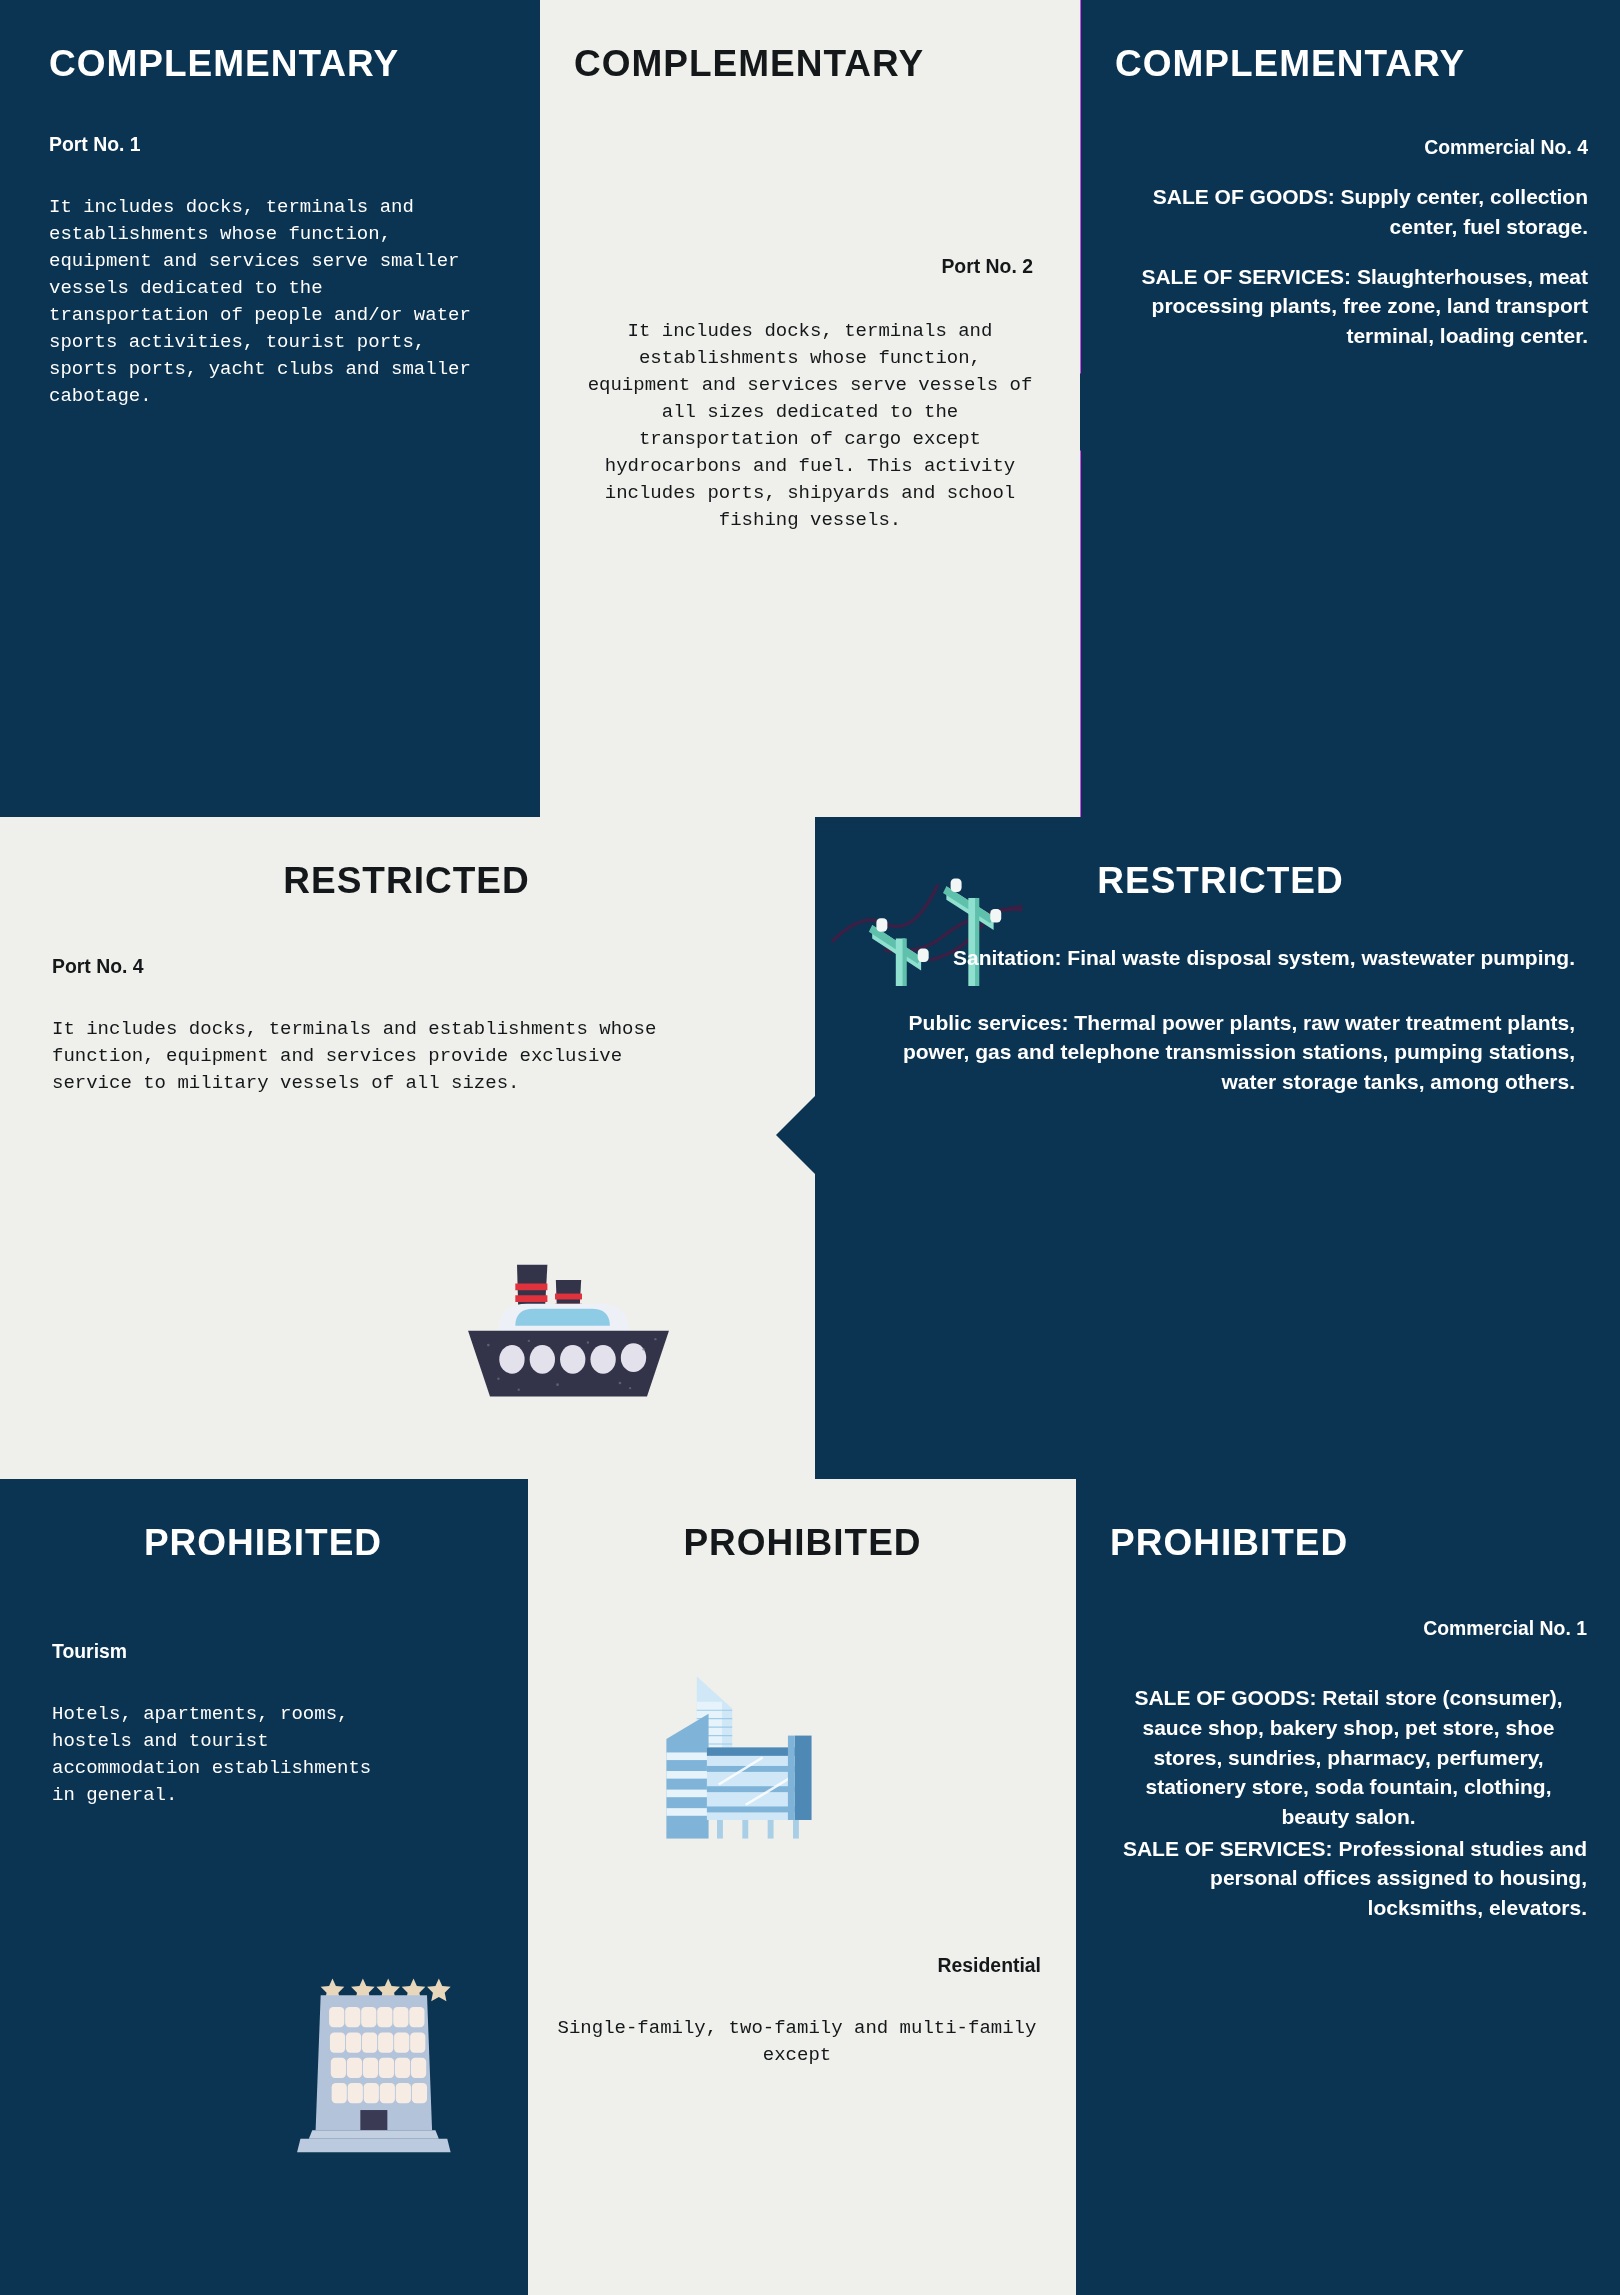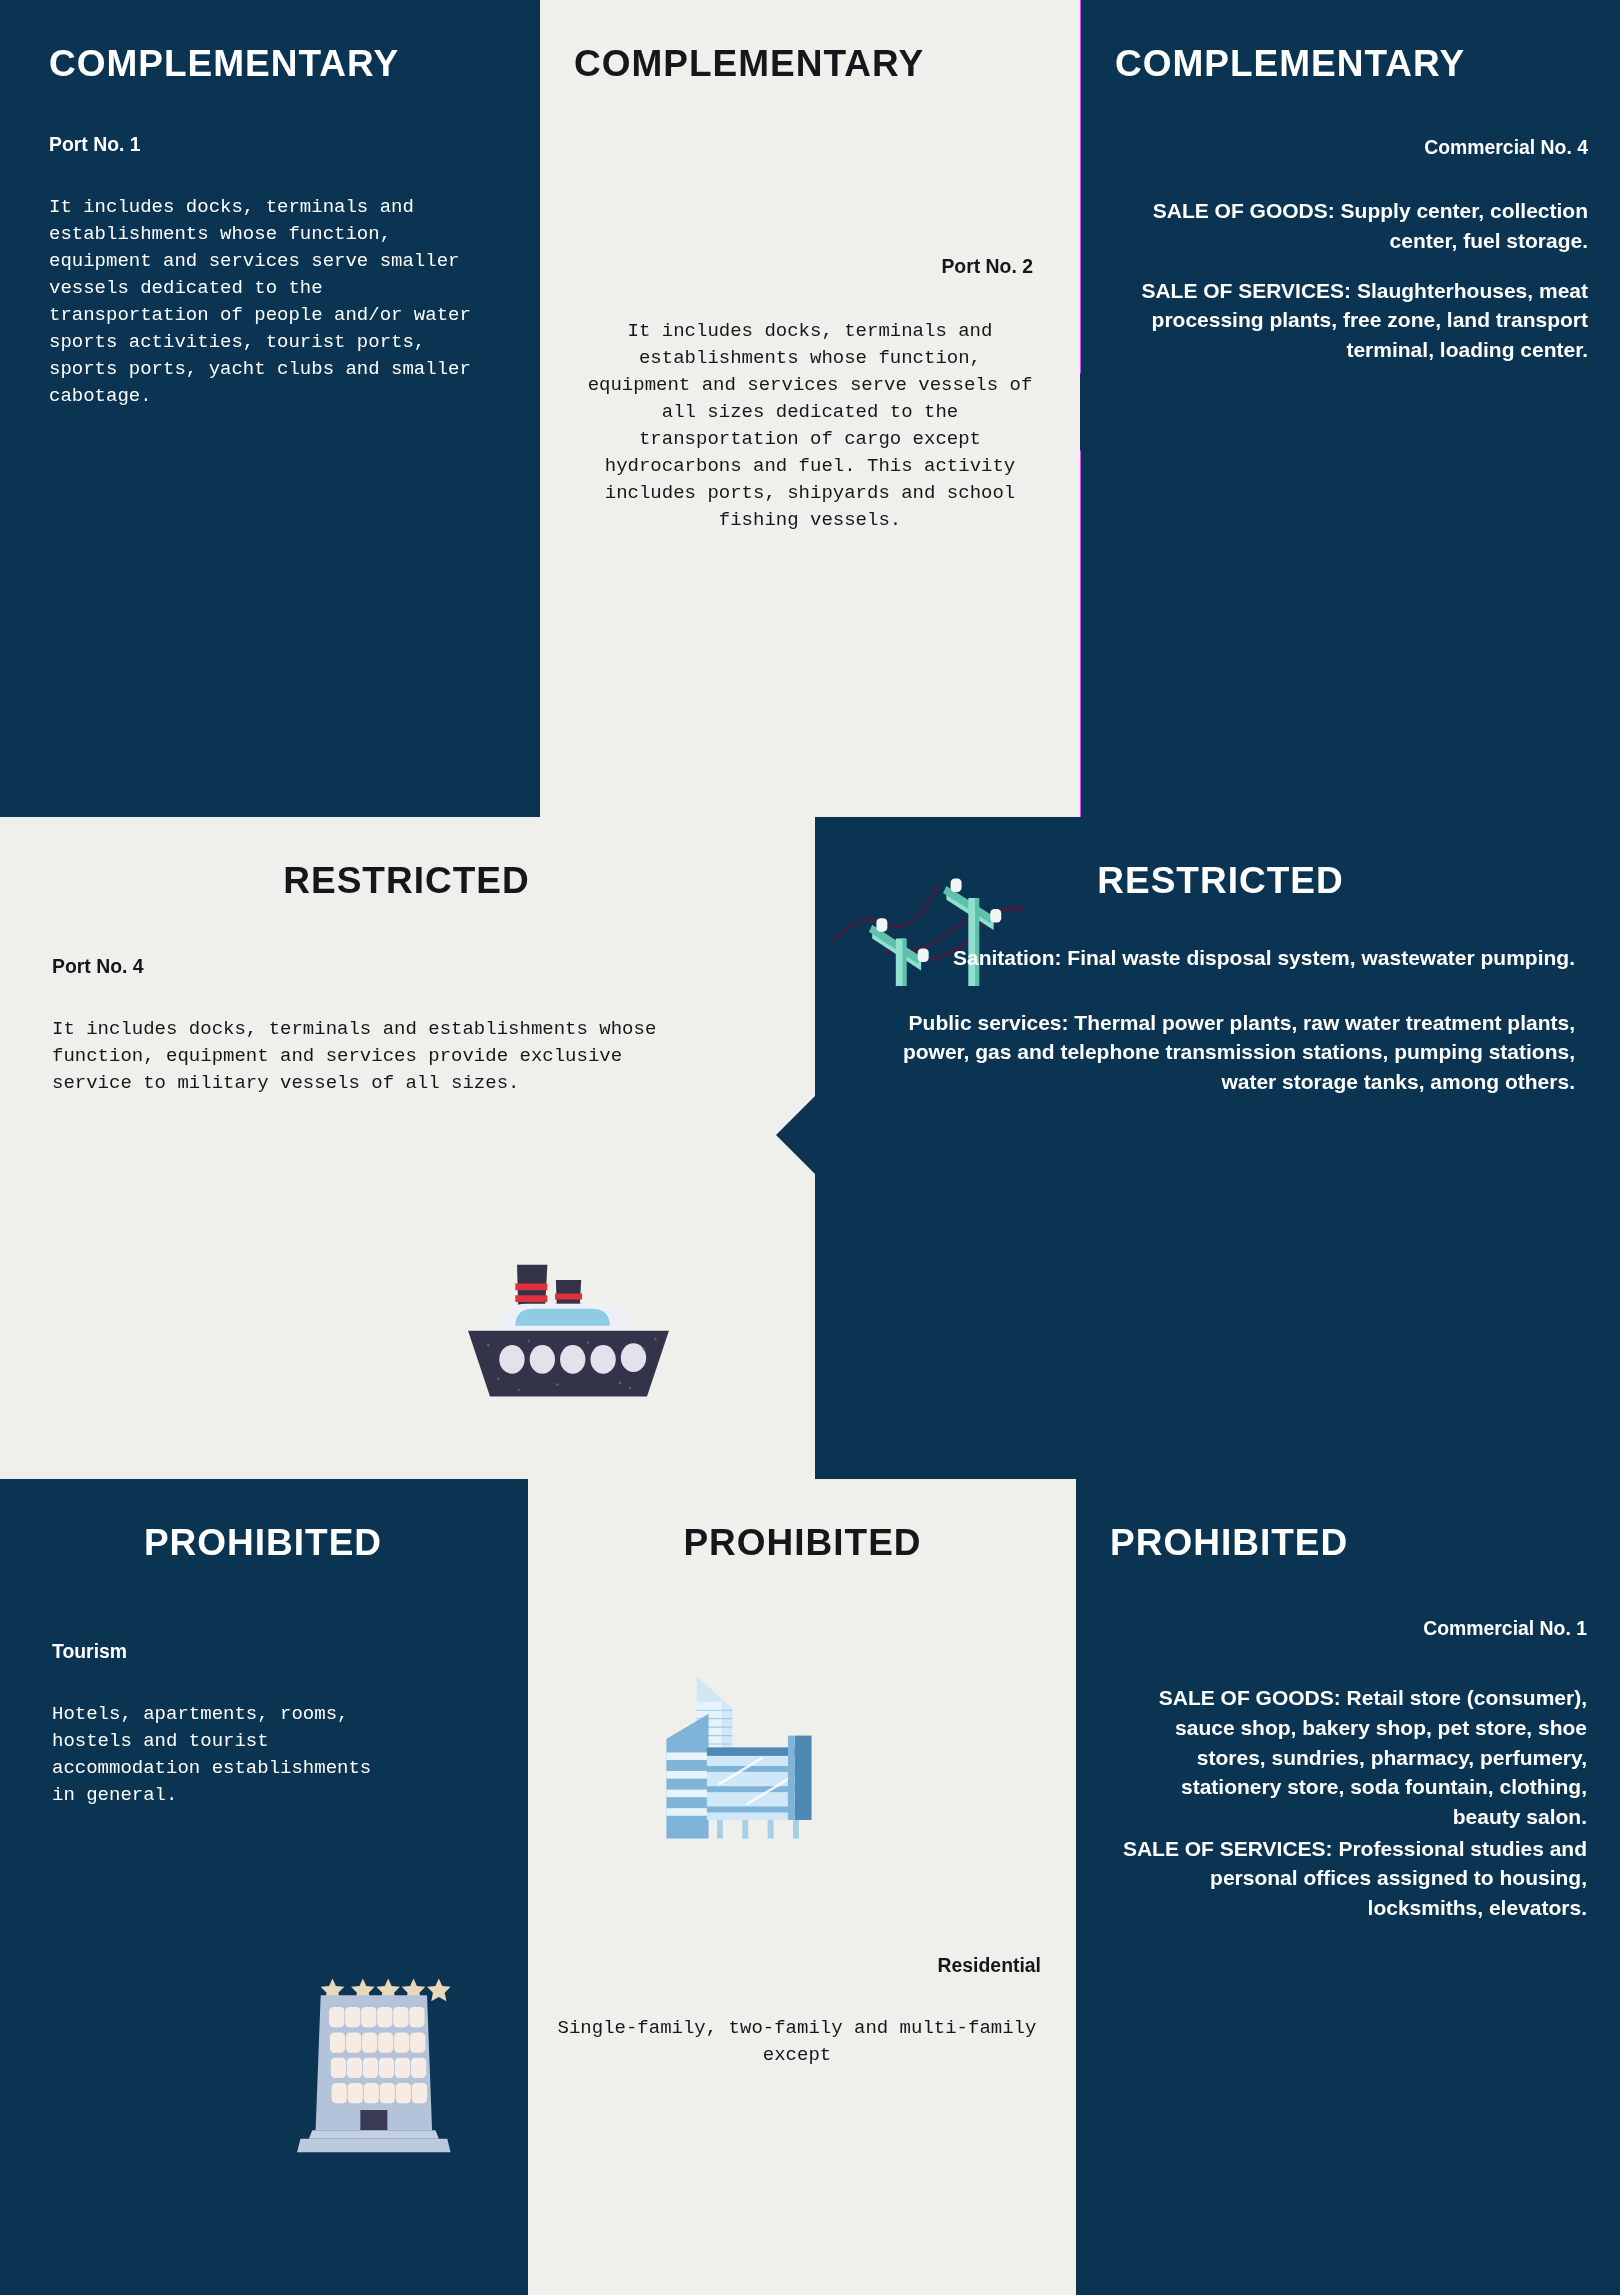--- a/index.html
+++ b/index.html
@@ -158,21 +158,21 @@
       <div class="body-txt t-center" style="margin-top:39px;">It includes docks, terminals and establishments whose function, equipment and services serve vessels of all sizes dedicated to the transportation of cargo except hydrocarbons and fuel. This activity includes ports, shipyards and school fishing vessels.</div>
     </div>
 
     <div class="arrow-r" style="left:540px; top:373px; border-left-color:#0b3452;"></div>
   </div>
 
   <div class="panel dark" style="left:1081px; top:0; width:540px; height:817px;">
     <div style="position:absolute; left:34px; top:44px; width:473px;">
       <div class="cat-title t-left">COMPLEMENTARY</div>
       <div class="sub-head t-right" style="margin-top:49px;">Commercial No. 4</div>
-      <div class="body-bold t-right" style="margin-top:36px;">SALE OF GOODS: Supply center, collection center, fuel storage.</div>
+      <div class="body-bold t-right" style="margin-top:22px;">SALE OF GOODS: Supply center, collection center, fuel storage.</div>
       <div class="body-bold t-right" style="margin-top:20px;">SALE OF SERVICES: Slaughterhouses, meat processing plants, free zone, land transport terminal, loading center.</div>
     </div>
   </div>
 
   <div class="panel light" style="left:0; top:817px; width:815px; height:662px;">
     <div style="position:absolute; left:52px; top:44px; width:709px;">
       <div class="cat-title t-center">RESTRICTED</div>
       <div class="sub-head t-left" style="margin-top:51px;">Port No. 4</div>
       <div class="body-txt t-left" style="margin-top:37px; width:642px;">It includes docks, terminals and establishments whose function, equipment and services provide exclusive service to military vessels of all sizes.</div>
     </div>
@@ -369,19 +369,19 @@
       <div class="body-txt t-center" style="margin-top:37px;">Single-family, two-family and multi-family except</div>
     </div>
 
     <div class="arrow-r" style="left:549px; top:380px;"></div>
   </div>
 
   <div class="panel dark" style="left:1076px; top:1479px; width:545px; height:816px;">
     <div style="position:absolute; left:34px; top:44px; width:477px;">
       <div class="cat-title t-left">PROHIBITED</div>
       <div class="sub-head t-right" style="margin-top:51px;">Commercial No. 1</div>
-      <div class="body-bold t-right" style="margin-top:42px;">SALE OF GOODS: Retail store (consumer), sauce shop, bakery shop, pet store, shoe stores, sundries, pharmacy, perfumery, stationery store, soda fountain, clothing, beauty salon.</div>
+      <div class="body-bold t-right" style="margin-top:42px;text-align:center;">SALE OF GOODS: Retail store (consumer), sauce shop, bakery shop, pet store, shoe stores, sundries, pharmacy, perfumery, stationery store, soda fountain, clothing, beauty salon.</div>
       <div class="body-bold t-right" style="margin-top:1.7px;">SALE OF SERVICES: Professional studies and personal offices assigned to housing, locksmiths, elevators.</div>
     </div>
   </div>
 
 </div>
 
 
 </body></html>

